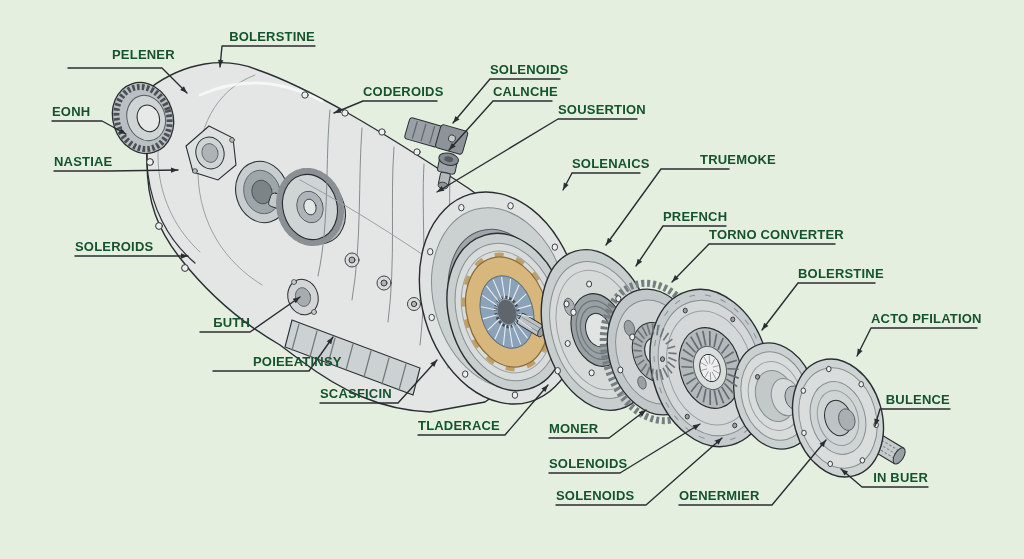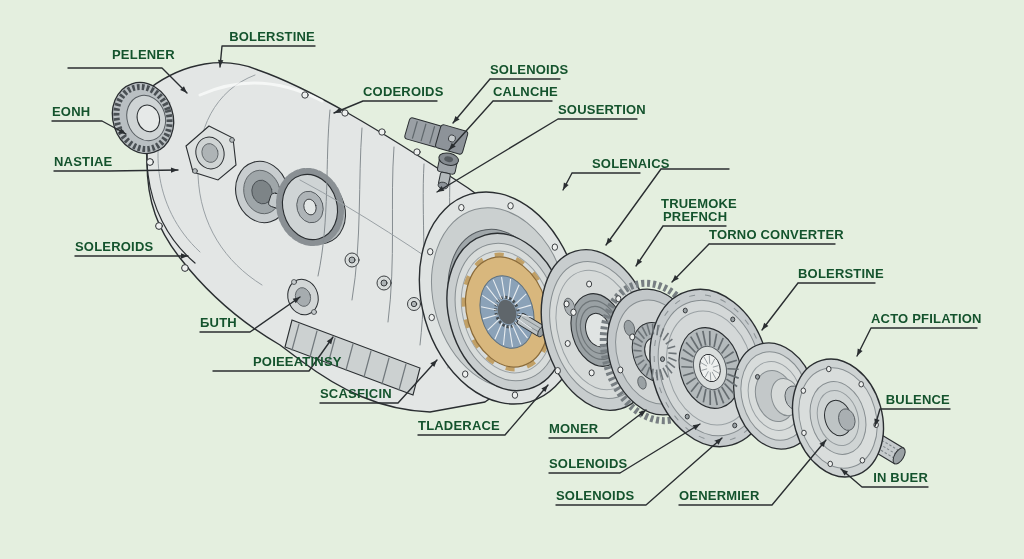--- a/index.html
+++ b/index.html
@@ -392,30 +392,30 @@
 
 <div id="labels">
       <div class="label" style="left: 68px; width: 94px; top: 48px; text-align: left; padding-left: 44px;">PELENER</div>
       <div class="label" style="left: 222px; width: 93px; top: 30px; text-align: right;">BOLERSTINE</div>
       <div class="label" style="left: 52px; width: 50px; top: 105px; text-align: left;">EONH</div>
       <div class="label" style="left: 54px; width: 55px; top: 155px; text-align: left;">NASTIAE</div>
       <div class="label" style="left: 363px; width: 74px; top: 85px; text-align: right;">CODEROIDS</div>
       <div class="label" style="left: 490px; width: 70px; top: 63px; text-align: right;">SOLENOIDS</div>
       <div class="label" style="left: 493px; width: 59px; top: 85px; text-align: right;">CALNCHE</div>
       <div class="label" style="left: 558px; width: 79px; top: 103px; text-align: right;">SOUSERTION</div>
-      <div class="label" style="left: 572px; width: 68px; top: 157px; text-align: right; margin-left: 20px;">SOLENAICS</div>
-      <div class="label" style="left: 661px; width: 68px; top: 153px; text-align: left; margin-top: 44px;">TRUEMOKE</div>
+      <div class="label" style="left: 572px; width: 68px; top: 157px; text-align: right;">SOLENAICS</div>
+      <div class="label" style="left: 700px; width: 68px; top: 153px; text-align: left;">TRUEMOKE</div>
       <div class="label" style="left: 663px; width: 54px; top: 210px; text-align: right;">PREFNCH</div>
       <div class="label" style="left: 709px; width: 126px; top: 228px; text-align: right;">TORNO CONVERTER</div>
       <div class="label" style="left: 798px; width: 77px; top: 267px; text-align: right;">BOLERSTINE</div>
       <div class="label" style="left: 871px; width: 106px; top: 312px; text-align: right;">ACTO PFILATION</div>
       <div class="label" style="left: 880px; width: 70px; top: 393px; text-align: right;">BULENCE</div>
       <div class="label" style="left: 862px; width: 66px; top: 471px; text-align: right;">IN BUER</div>
       <div class="label" style="left: 75px; width: 72px; top: 240px; text-align: left;">SOLEROIDS</div>
-      <div class="label" style="left: 200px; width: 50px; top: 316px; text-align: left;">БUTH</div>
+      <div class="label" style="left: 200px; width: 50px; top: 316px; text-align: right;">БUTH</div>
       <div class="label" style="left: 213px; width: 96px; top: 355px; text-align: left; padding-left: 40px;">POIEEATINSY</div>
       <div class="label" style="left: 320px; width: 78px; top: 387px; text-align: left;">SCASFICIN</div>
       <div class="label" style="left: 418px; width: 87px; top: 419px; text-align: left;">TLADERACE</div>
       <div class="label" style="left: 549px; width: 60px; top: 422px; text-align: left;">MONER</div>
       <div class="label" style="left: 549px; width: 71px; top: 457px; text-align: left;">SOLENOIDS</div>
       <div class="label" style="left: 556px; width: 90px; top: 489px; text-align: left;">SOLENOIDS</div>
       <div class="label" style="left: 679px; width: 93px; top: 489px; text-align: left;">OENERMIER</div>
     </div>
 </div>
 

